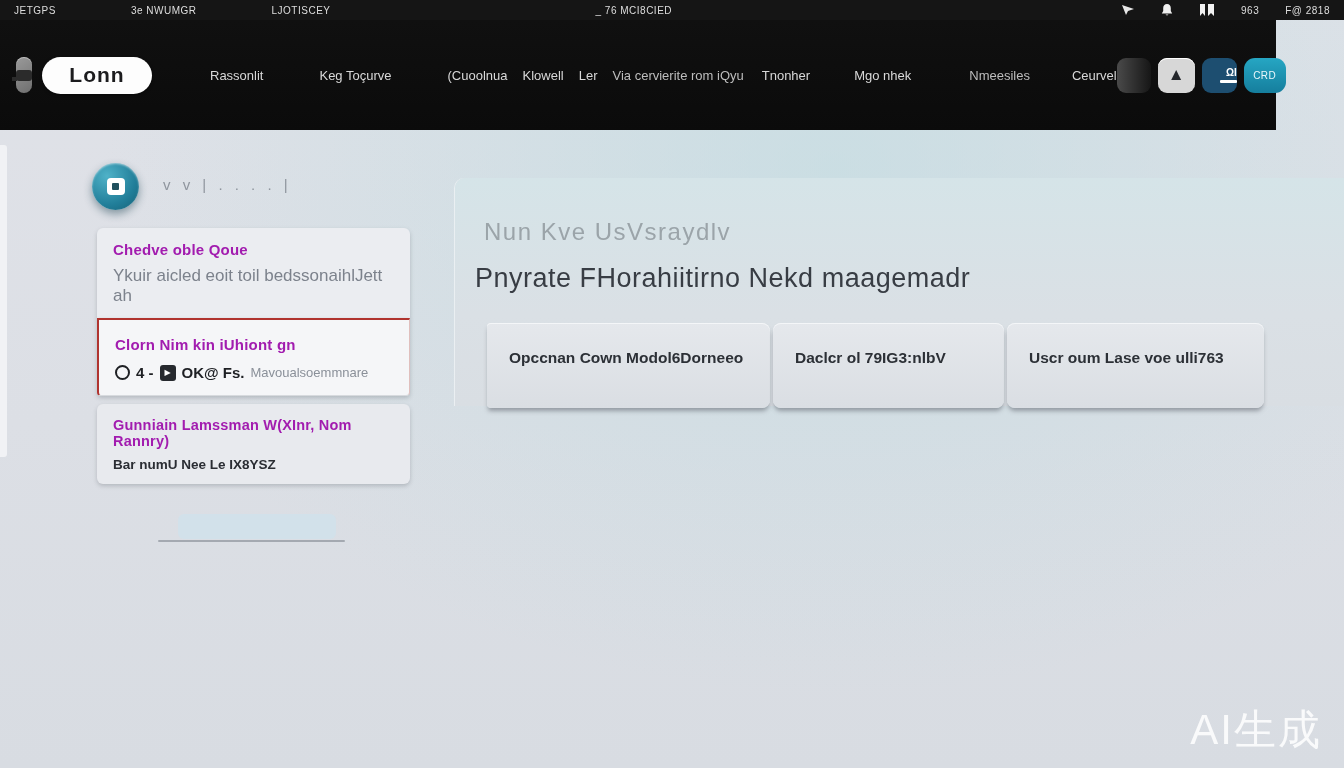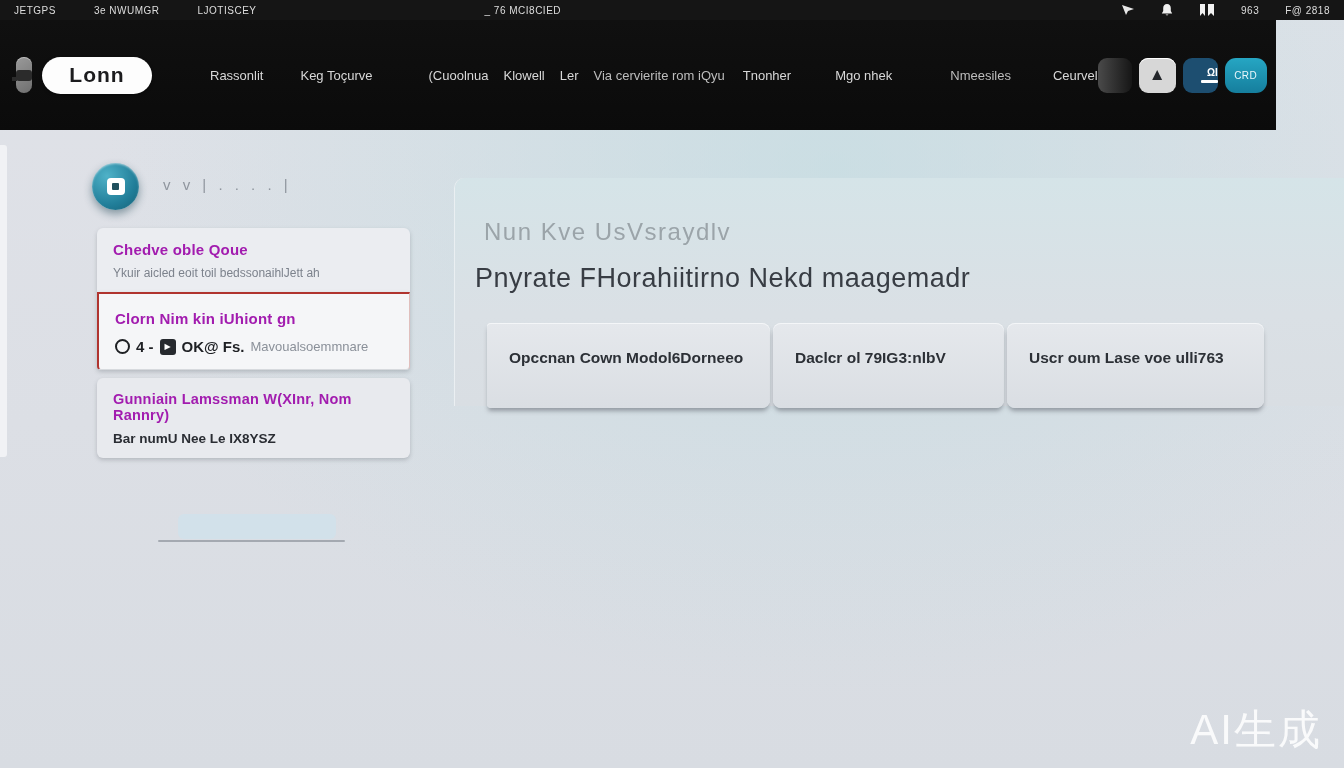--- a/index.html
+++ b/index.html
@@ -9,21 +9,21 @@
     font-family:"Liberation Sans", sans-serif;
     background:
       radial-gradient(ellipse at 62% 22%, rgba(186,219,224,0.55), rgba(186,219,224,0) 62%),
       linear-gradient(180deg,#e0e2e8 0%,#dcdfe5 55%,#d8dce2 100%);
   }
 
   
   .topbar {
     position:absolute; top:0; left:0; width:1344px; height:20px;
     background:#151515; color:#dedede; display:flex; align-items:center;
-    font-size:10px; letter-spacing:0.5px; padding:0 14px;
+    font-size:10px; letter-spacing:0.5px; padding:0 14px;gap:37px;
   }
   .topbar .t-item { margin-right:38px; white-space:nowrap; cursor:default; }
   .topbar .t-item.wide { margin-left:190px; }
   .topbar .t-right { margin-left:auto; display:flex; align-items:center; gap:26px; }
   .topbar svg { display:block; }
 
   
   .navbar {
     position:absolute; top:20px; left:0; width:1276px; height:110px;
     background:linear-gradient(180deg,#101010,#0b0b0b);
@@ -38,21 +38,21 @@
   .cam-glyph { width:16px; height:11px; background:#2b2b2b; border-radius:3px; position:relative; }
   .cam-glyph:before { content:""; position:absolute; left:-4px; bottom:0; width:5px; height:4px; background:#2b2b2b; }
   .logo-pill {
     min-width:110px; height:37px; border-radius:19px; background:#fdfdfd;
     display:flex; align-items:center; justify-content:center;
     font-size:21px; font-weight:bold; color:#1c1c1e; letter-spacing:1px;
     box-shadow:0 1px 3px rgba(0,0,0,.5); padding:0 22px;
   }
   .nav-items { display:flex; align-items:center; margin-left:58px; color:#d8d8d8; font-size:13px; }
   .nav-items .n-item { white-space:nowrap; cursor:pointer; }
-  .g1{margin-right:37px;} .g2{margin-right:56px;} .g3{margin-right:15px;}
+  .g1{margin-right:56px;} .g2{margin-right:56px;} .g3{margin-right:15px;}
   .g4{margin-right:15px;} .g5{margin-right:15px;} .g6{margin-right:18px;}
   .g7{margin-right:44px;} .g8{margin-right:58px;} .g9{margin-right:42px;}
   .n-dim { color:#bdbdbd; }
   .nav-right { margin-left:auto; display:flex; align-items:center; gap:7px; }
   .sq { height:35px; border-radius:9px; display:flex; align-items:center; justify-content:center; }
   .sq-ghost { width:34px; background:linear-gradient(90deg,#4a4a4a,#161616); }
   .sq-light { width:37px; background:#d7d7d7; color:#23262a; font-size:17px; box-shadow:inset 0 1px 0 #fff; }
   .sq-navy  { width:35px; background:#1d4e70; flex-direction:column; color:#fff; font-size:10px; font-weight:bold;align-items:flex-end; }
   .sq-navy .bar { width:17px; height:3px; background:#fff; margin-top:2px; border-radius:1px; }
   .sq-teal  { width:42px; background:linear-gradient(180deg,#26a6c3,#157e9d); color:#eaf7fb; font-size:10px; font-weight:normal; letter-spacing:.5px; border-radius:11px; }
@@ -68,21 +68,21 @@
   .fab-glyph { width:18px; height:17px; background:#fff; border-radius:4px; display:flex; align-items:center; justify-content:center; }
   .fab-glyph span { width:7px; height:7px; background:#20505e; display:block; border-radius:1px; }
   .scribble { position:absolute; left:163px; top:176px; color:#8f959e; font-size:15px; letter-spacing:4px; }
 
   .stack { position:absolute; left:97px; top:228px; width:313px; }
   .lcard {
     border-radius:6px; padding:13px 16px 12px; margin-bottom:8px;
     box-shadow:0 2px 4px rgba(80,85,95,.28); cursor:pointer;
   }
   .lcard .t { font-size:15px; font-weight:bold; color:#a21caf; letter-spacing:.2px; }
-  .lcard .s { font-size:12px; color:#7c828c; margin-top:8px; }
+  .lcard .s { font-size:17px; color:#7c828c; margin-top:8px; }
   .lcard1 { background:#ebedf1; margin-bottom:0; border-radius:6px 6px 0 0; }
   .lcard2 {
     background:#f5f6f8; border-radius:0 0 4px 4px;
     border-top:2px solid #b0342f; border-left:2px solid #b0342f;
     border-right:1px solid #e0bfbd; border-bottom:1px solid #d7dade;
     padding-top:16px; padding-bottom:14px;
   }
   .lcard2 .row { display:flex; align-items:center; margin-top:11px; gap:6px; }
   .chk { width:15px; height:15px; border:2.5px solid #1e2024; border-radius:50%; flex:none; }
   .seg-num { font-size:15px; font-weight:bold; color:#1e2024; }

